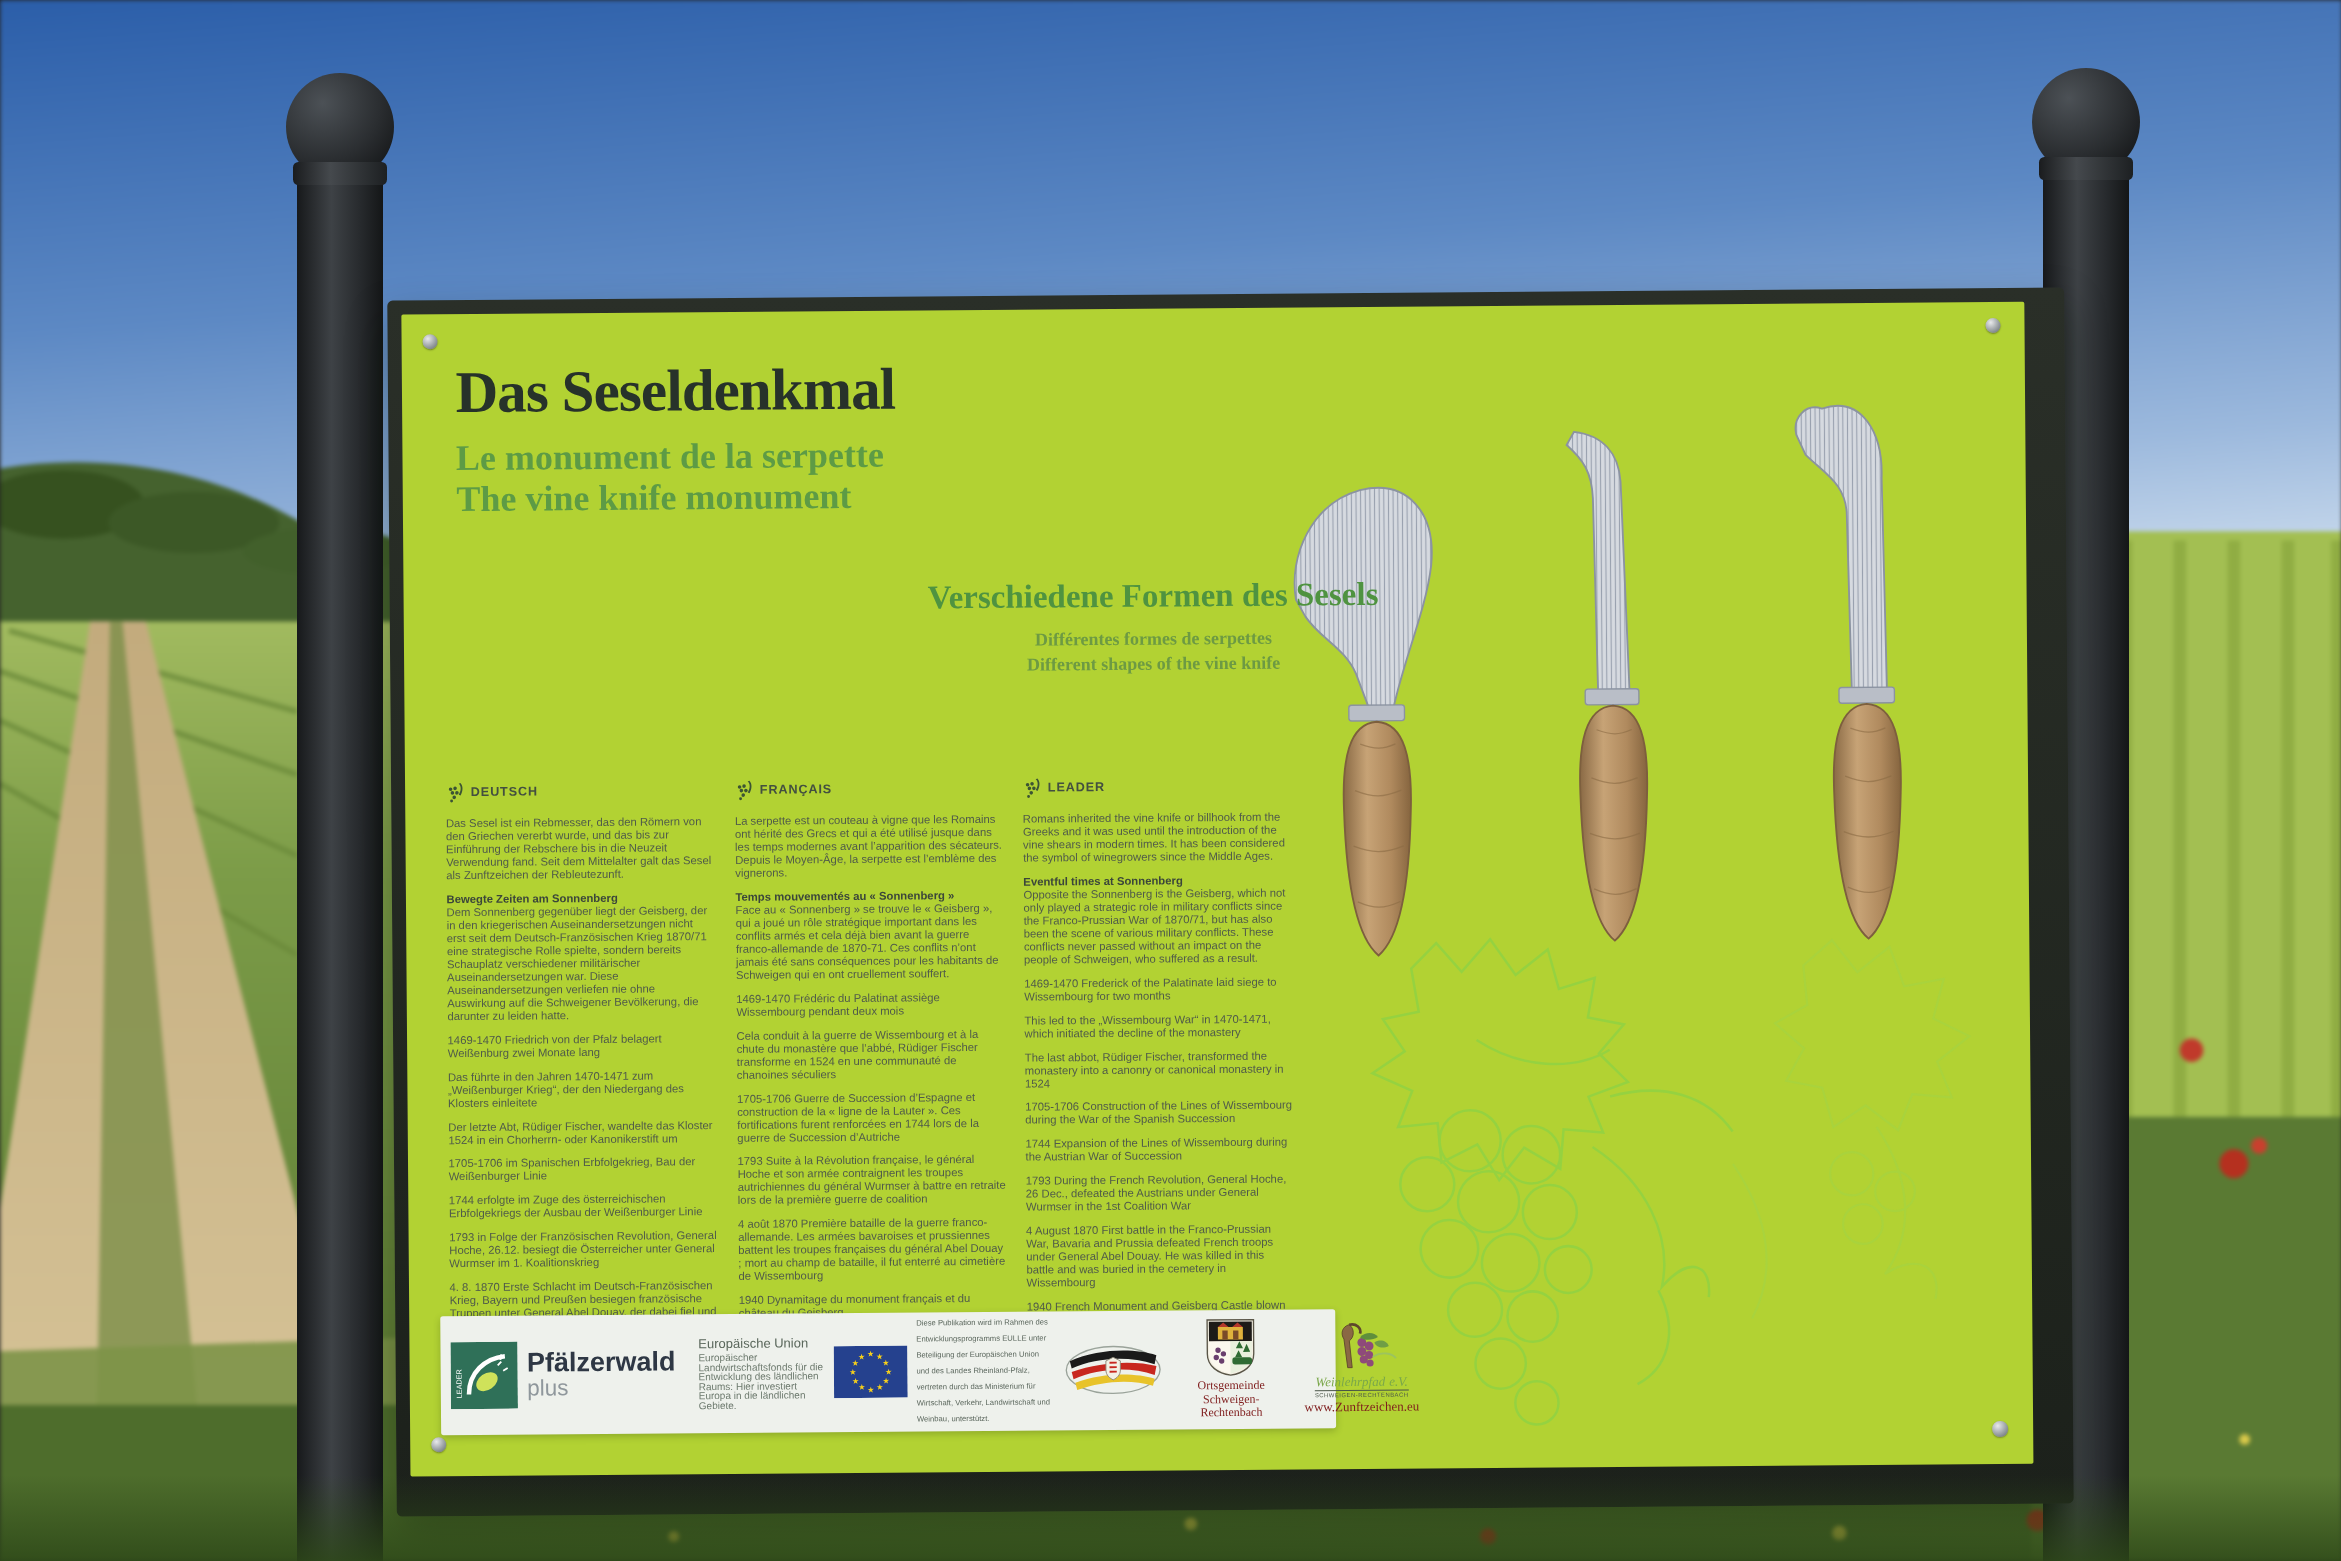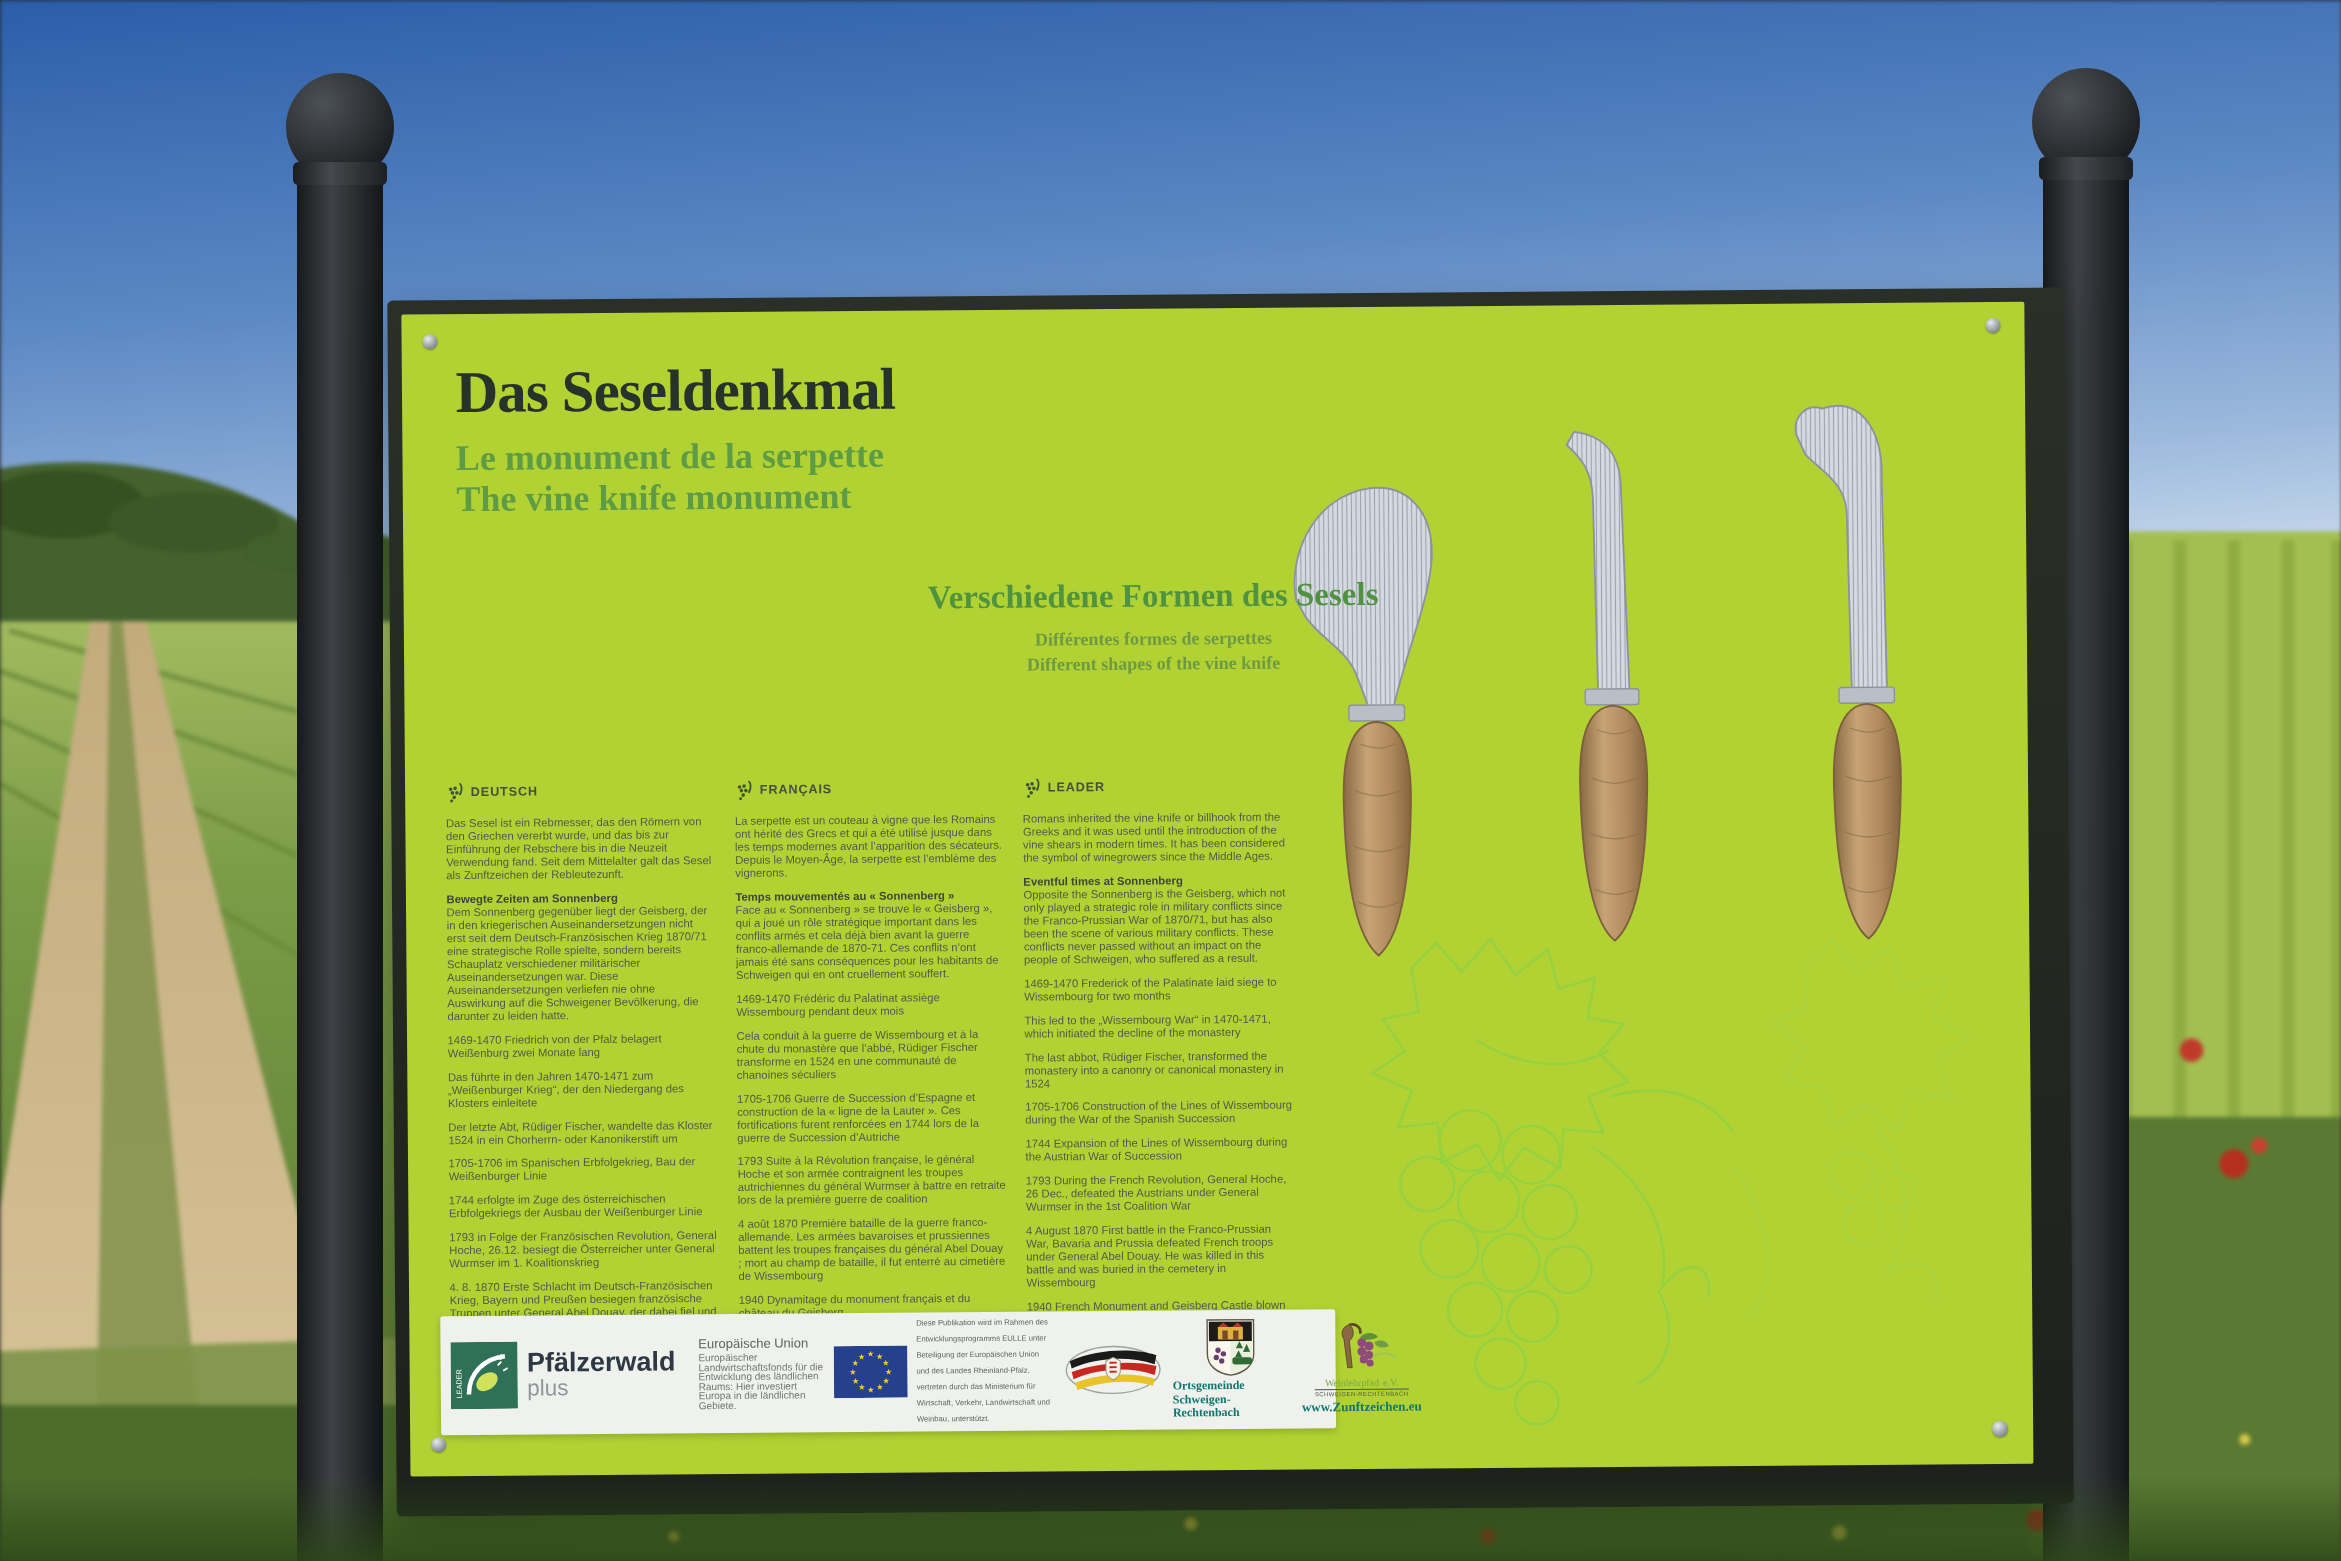--- a/index.html
+++ b/index.html
@@ -49,27 +49,27 @@
   .logos{position:absolute;left:31px;top:1002px;width:895px;height:119px;z-index:4;
         background:#eef1ec;border-radius:2.7px;box-shadow:0 2.7px 7.2px rgba(30,50,10,.25);
         display:flex;align-items:center;padding:0 10.8px;gap:9px;box-sizing:border-box;}
   .logo-item{flex:0 0 auto;}
   .pfalz-name{font-size:27px;font-weight:bold;color:#2e3744;line-height:27px;}
   .pfalz-plus{font-size:22.5px;color:#8f979c;line-height:23.4px;}
   .eu-block{width:126px;margin-left:14px;}
   .eu-heading{font-size:13px;color:#5a675b;margin-bottom:2.7px;}
   .eu-text{font-size:10px;line-height:9.5px;color:#6d7a6e;}
   .pub-text{width:137px;font-size:7.7px;line-height:16px;color:#5a665c;}
-  .cap{font-family:"Liberation Serif",serif;font-weight:bold;color:#0f766e;}
+  .cap{font-family:"Liberation Serif",serif;font-weight:normal;color:#7f1d1d;text-align:center;}
   .orts{width:117px;display:flex;flex-direction:column;align-items:center;gap:1.8px;}
   .orts .cap{font-size:12px;line-height:13.5px;}
   .wein{width:126px;display:flex;flex-direction:column;align-items:center;}
   .wein .tiny{font-size:5.9px;letter-spacing:0.5px;color:#4a5548;border-top:0.9px solid #4a5548;padding-top:0.9px;}
   .wein .cap{font-size:13px;margin-top:1.8px;}
-  .wein .script{font-family:"Liberation Serif",serif;font-size:10px;color:#7aa74a;}
+  .wein .script{font-family:"Liberation Serif",serif;font-style:italic;font-size:13px;color:#7aa74a;}
   
   .fg-grass{position:absolute;left:0;bottom:0;width:2342px;height:86px;z-index:5;
         background:linear-gradient(180deg,rgba(52,82,28,0),rgba(45,72,24,.85));}
 </style>
 </head>
 <body>
 
 <div class="stage">
 
   <svg class="bg" width="2342" height="1561" viewBox="0 0 2600 1733">

